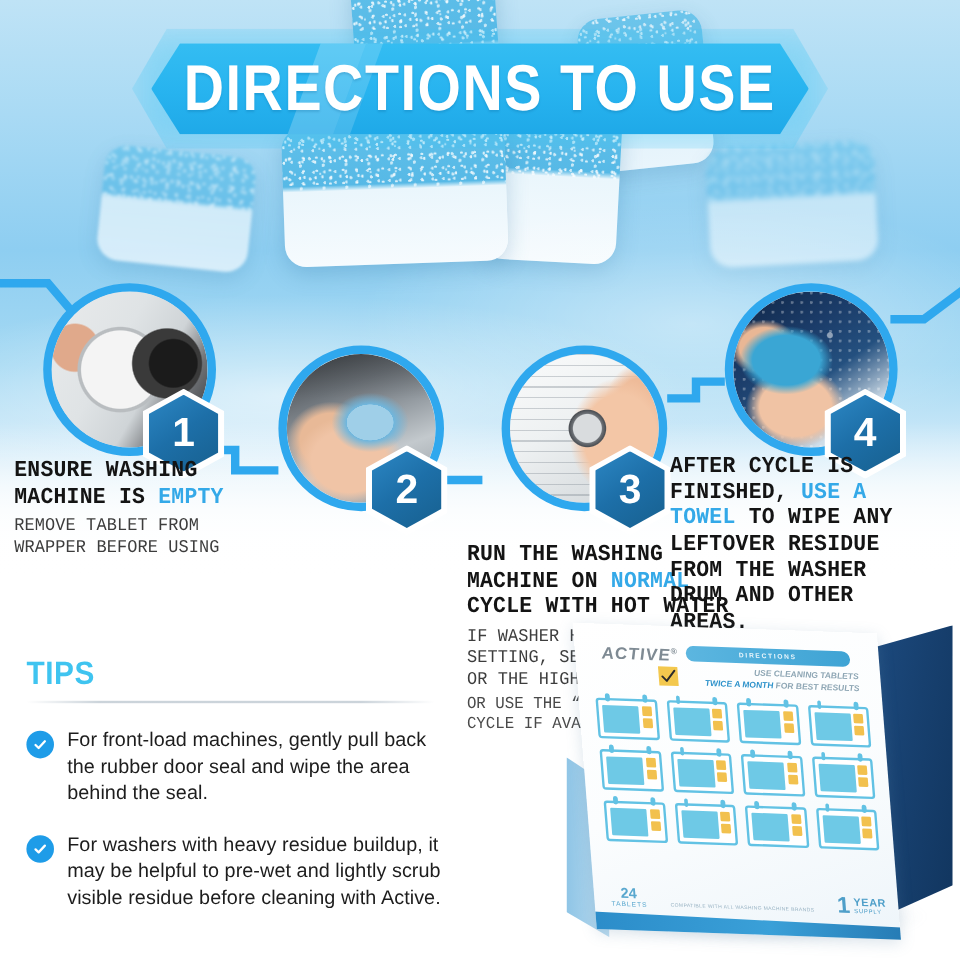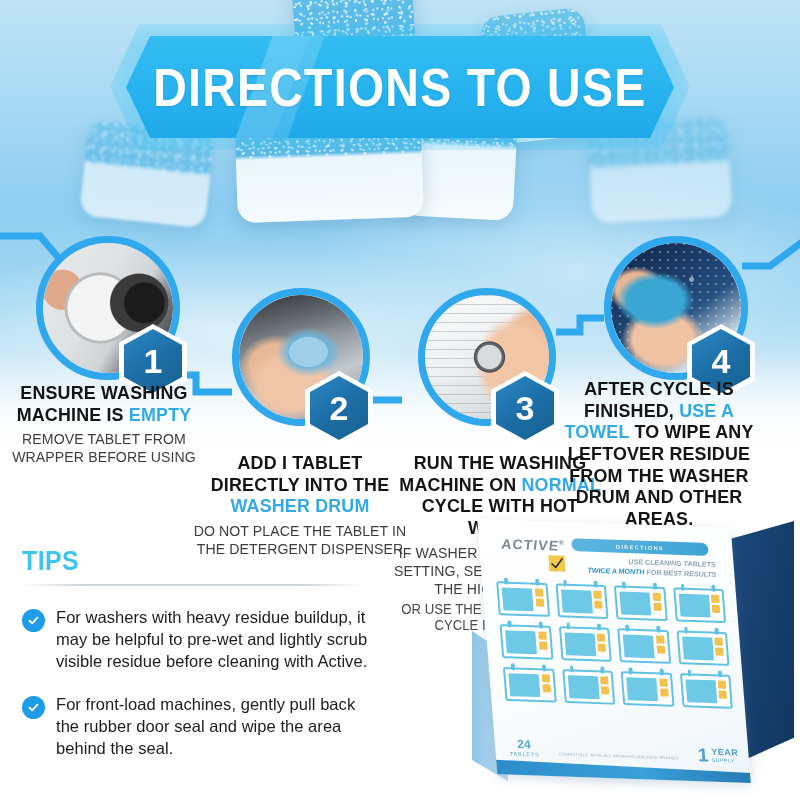--- a/index.html
+++ b/index.html
@@ -91,21 +91,21 @@
     position: absolute;
     left: -40px; bottom: -40px; width: 520px; height: 380px;
     background: radial-gradient(ellipse at 30% 70%, rgba(255,255,255,.96), rgba(255,255,255,0) 72%);
     pointer-events: none;
   }
 
   
   .title-wrap {
     position: absolute;
     left: 126px; top: 36px;
-    width: 548px; height: 102px;
+    width: 548px; height: 76px;
   }
   .title-glow {
     position: absolute;
     inset: -12px -16px;
     background: #3fc6f5;
     opacity: .38;
     filter: blur(16px);
     clip-path: polygon(5% 0%, 95% 0%, 100% 50%, 95% 100%, 5% 100%, 0% 50%);
   }
   .title-banner {
@@ -222,22 +222,21 @@
   .hex-ring {
     position: absolute;
     width: 68px; height: 75px;
     clip-path: polygon(50% 0%, 100% 25%, 100% 75%, 50% 100%, 0% 75%, 0% 25%);
     background: #ffffff;
   }
 
   
   .step-text {
     position: absolute;
-    text-align: center;
-    font-family: Liberation Sans, sans-serif;
+    font-family: Liberation Mono, monospace;
   }
   .step-head {
     color: #141414;
     font-weight: bold;
     font-size: 19px;
     line-height: 1.14;
     letter-spacing: .2px;
     transform: scaleX(0.94);
   }
   .step-head .hl { color: #34a9e8; }
@@ -530,26 +529,20 @@
     </div>
     <div class="step-sub">REMOVE TABLET FROM WRAPPER BEFORE USING</div>
   </div>
 
   <div class="step-circle" style="left:232px; top:288px; width:138px; height:138px;">
     <div class="photo photo-hand-tablet"></div>
   </div>
   <div class="hex-ring" style="left:305px; top:371px;"></div>
   <div class="hex-badge" style="left:310px; top:376px;">2</div>
 
-  <div class="step-text" style="left:186px; top:452px; width:228px;">
-    <div class="step-head">
-      <span>ADD I TABLET DIRECTLY INTO THE </span><span class="hl">WASHER DRUM</span><span></span>
-    </div>
-    <div class="step-sub">DO NOT PLACE THE TABLET IN THE DETERGENT DISPENSER</div>
-  </div>
 
   <div class="step-circle" style="left:418px; top:288px; width:138px; height:138px;">
     <div class="photo photo-dial"></div>
   </div>
   <div class="hex-ring" style="left:491px; top:371px;"></div>
   <div class="hex-badge" style="left:496px; top:376px;">3</div>
 
   <div class="step-text" style="left:382px; top:452px; width:236px;">
     <div class="step-head">
       <span>RUN THE WASHING MACHINE ON </span><span class="hl">NORMAL</span><span> CYCLE WITH HOT WATER</span>
@@ -566,37 +559,37 @@
 
   <div class="step-text" style="left:552px; top:378px; width:214px;">
     <div class="step-head">
       <span>AFTER CYCLE IS FINISHED, </span><span class="hl">USE A TOWEL</span><span> TO WIPE ANY LEFTOVER RESIDUE FROM THE WASHER DRUM AND OTHER AREAS.</span>
     </div>
   </div>
 
   <div class="tips">
     <div class="tips-title">TIPS</div>
     <div class="tips-divider"></div>
+
+    <div class="tip-item">
+      <span class="tip-check">
+        <svg width="13" height="13" viewBox="0 0 13 13" aria-hidden="true">
+          <path d="M2.6 6.8 L5.2 9.3 L10.4 3.7" fill="none" stroke="#ffffff" stroke-width="1.9" stroke-linecap="round" stroke-linejoin="round"></path>
+        </svg>
+      </span>
+      <span class="tip-text">For front-load machines, gently pull back the rubber door seal and wipe the area behind the seal.</span>
+    </div>
 
     <div class="tip-item">
       <span class="tip-check">
         <svg width="13" height="13" viewBox="0 0 13 13" aria-hidden="true">
           <path d="M2.6 6.8 L5.2 9.3 L10.4 3.7" fill="none" stroke="#ffffff" stroke-width="1.9" stroke-linecap="round" stroke-linejoin="round"></path>
         </svg>
       </span>
       <span class="tip-text">For washers with heavy residue buildup, it may be helpful to pre-wet and lightly scrub visible residue before cleaning with Active.</span>
-    </div>
-
-    <div class="tip-item">
-      <span class="tip-check">
-        <svg width="13" height="13" viewBox="0 0 13 13" aria-hidden="true">
-          <path d="M2.6 6.8 L5.2 9.3 L10.4 3.7" fill="none" stroke="#ffffff" stroke-width="1.9" stroke-linecap="round" stroke-linejoin="round"></path>
-        </svg>
-      </span>
-      <span class="tip-text">For front-load machines, gently pull back the rubber door seal and wipe the area behind the seal.</span>
     </div>
   </div>
 
   <div class="box-wrap">
     <div class="box-shadow-el"></div>
     <div class="box-side"></div>
     <div class="box-edge-left"></div>
 
     <div class="box-face">
 

